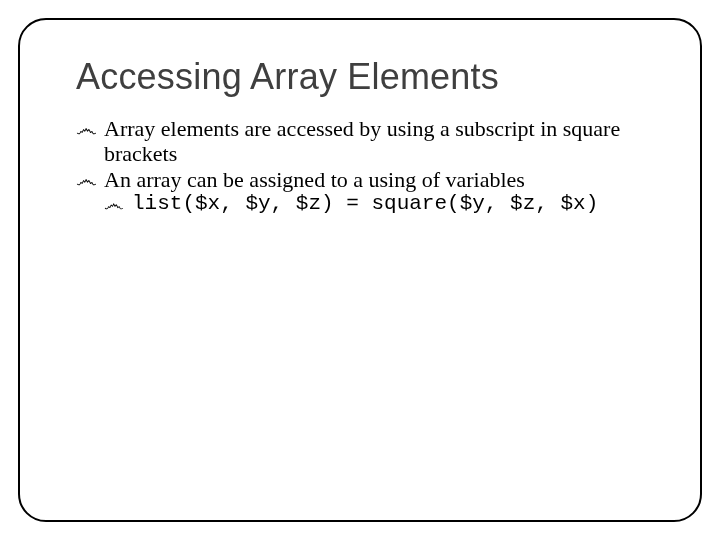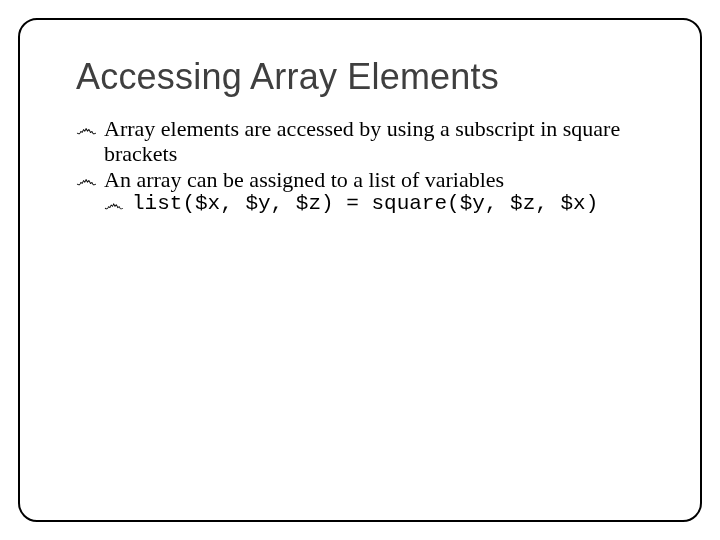--- a/index.html
+++ b/index.html
@@ -10,21 +10,21 @@
       position: relative;
       font-family: "Times New Roman", Times, serif;
     }
     .slide-frame {
       position: absolute;
       top: 18px;
       left: 18px;
       right: 18px;
       bottom: 18px;
       border: 2px solid #000;
-      border-radius: 19px;
+      border-radius: 28px;
       padding: 36px 48px 36px 56px;
     }
     .title {
       font-family: Arial, "Helvetica Neue", Helvetica, sans-serif;
       font-size: 36px;
       font-weight: 400;
       color: #3f3f3f;
       letter-spacing: 0.2px;
       margin-bottom: 18px;
     }
@@ -75,21 +75,21 @@
 
 <div class="slide-frame">
   <h1 class="title">Accessing Array Elements</h1>
   <div class="content">
     <div class="bullet-l1">
       <span class="bul">෴</span>
       <span>Array elements are accessed by using a subscript in square brackets</span>
     </div>
     <div class="bullet-l1">
       <span class="bul">෴</span>
-      <span>An array can be assigned to a list of variables</span>
+      <span>An array can be assigned to a using of variables</span>
     </div>
     <div class="bullet-l2">
       <span class="bul">෴</span>
       <span>list($x, $y, $z) = square($y, $z, $x)</span>
     </div>
   </div>
   <div class="pagenum"></div>
 </div>
 
 </body></html>

